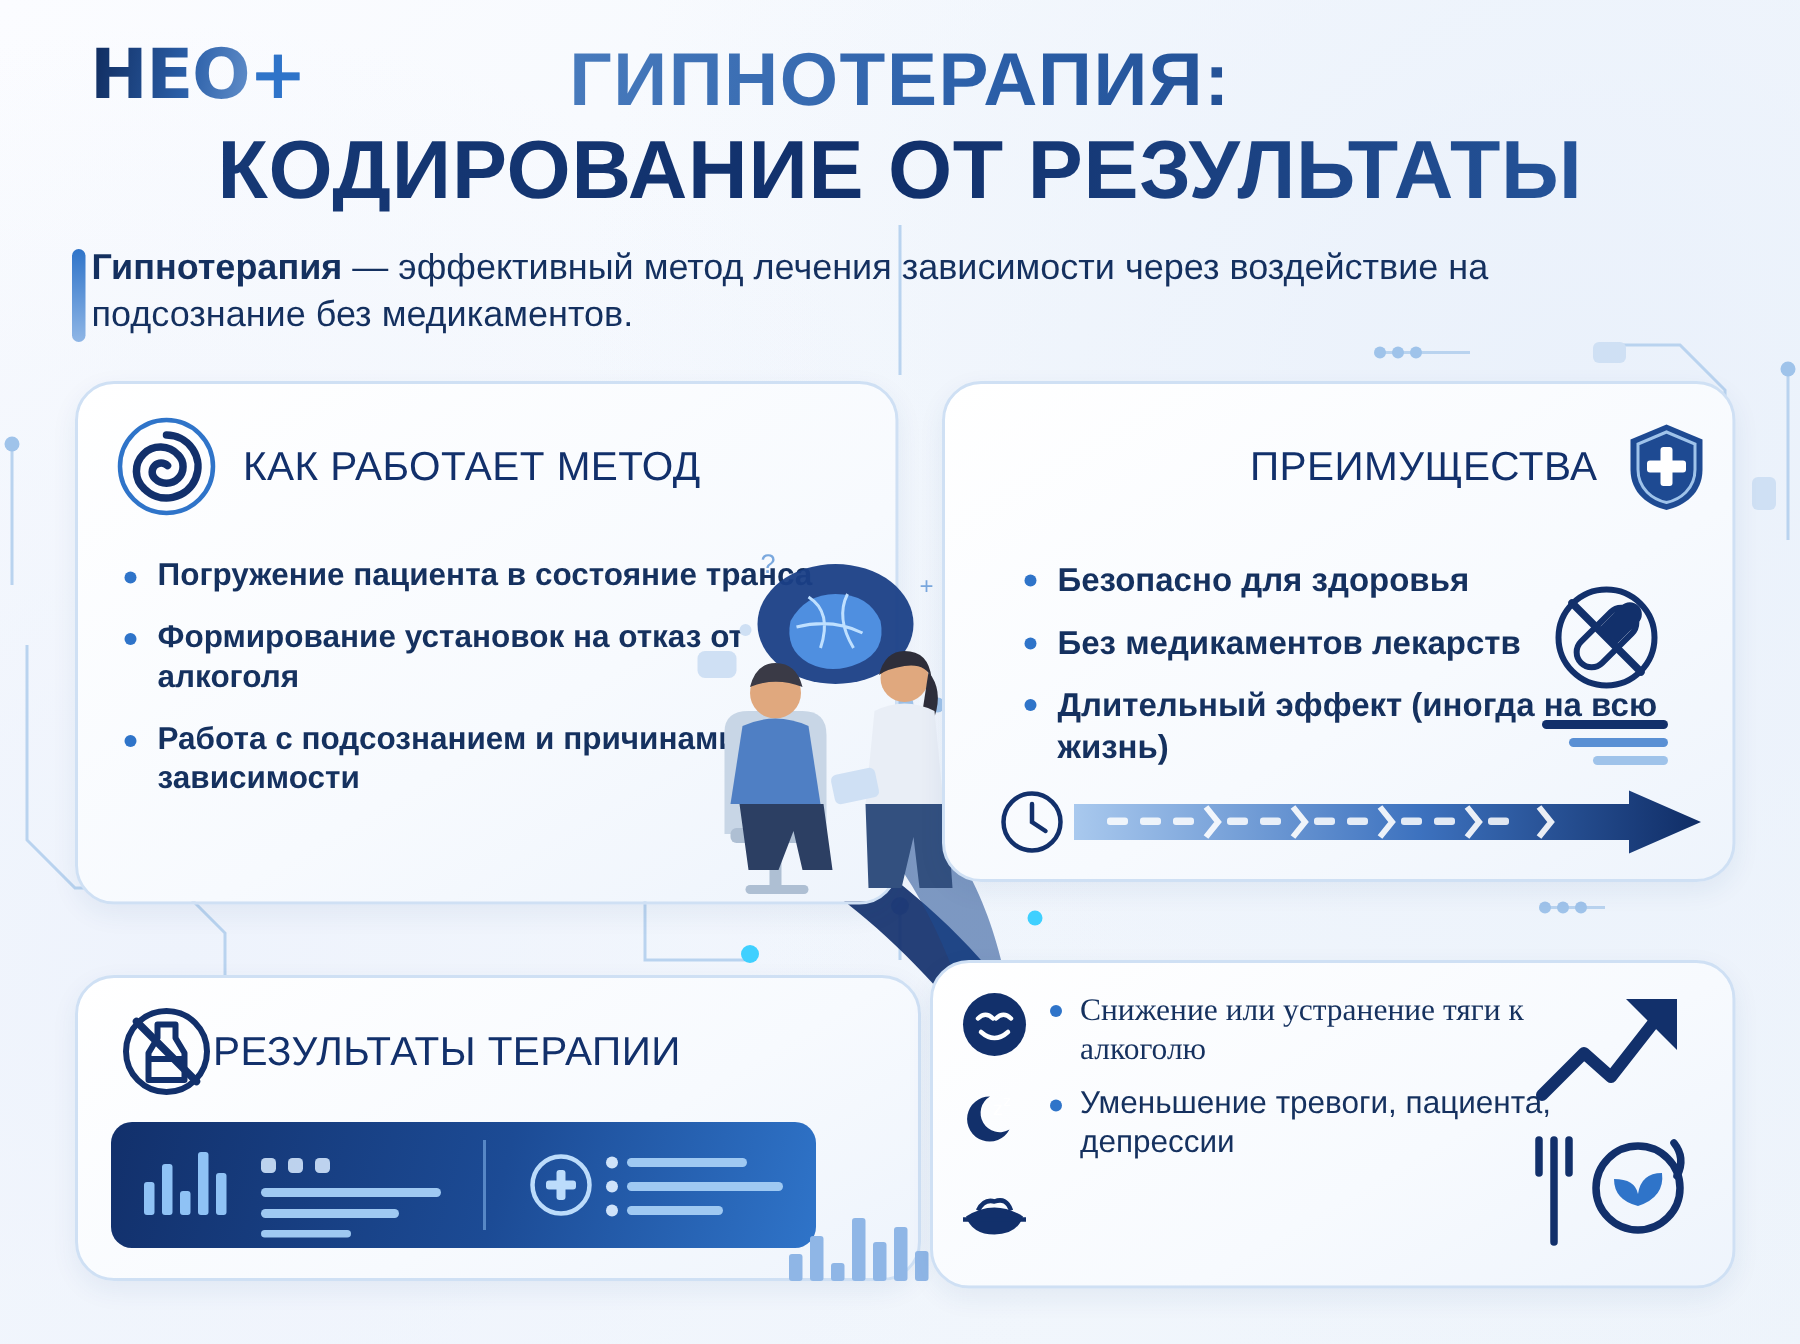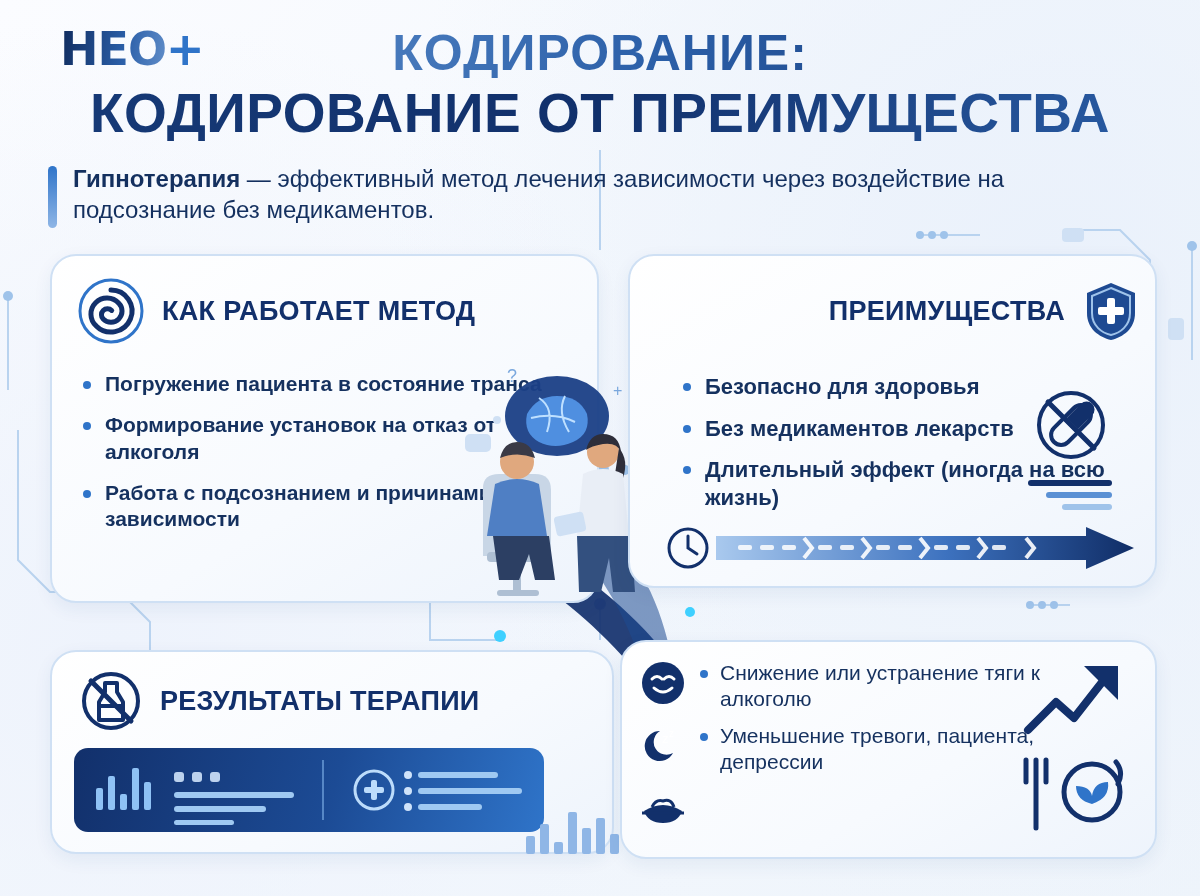--- a/index.html
+++ b/index.html
@@ -82,21 +82,21 @@
     color: transparent;
   }
 
   
   .intro {
     position: absolute;
     left: 48px;
     top: 164px;
     width: 1030px;
     display: flex;
-    gap: 16px;
+    gap: 4px;
   }
   .intro-bar {
     width: 9px;
     height: 62px;
     border-radius: 5px;
     background: linear-gradient(180deg, #2f74c9 0%, #8fb6e6 100%);
     flex: 0 0 auto;
     margin-top: 2px;
   }
   .intro-text {
@@ -115,21 +115,21 @@
     box-shadow: 0 6px 18px rgba(30,70,130,0.07);
   }
   #card-method  { left: 50px;  top: 254px; width: 545px; height: 345px; }
   #card-adv     { left: 628px; top: 254px; width: 525px; height: 330px; }
   #card-results { left: 50px;  top: 650px; width: 560px; height: 200px;
                   border-radius: 26px; }
   #card-effects { left: 620px; top: 640px; width: 533px; height: 215px; }
 
   .card-title {
     font-size: 27px;
-    font-weight: bold;
+    font-weight: normal;
     color: #12306b;
     line-height: 1.12;
     letter-spacing: 0.3px;
     text-align: right;
   }
 
   
   #card-method .head {
     display: flex;
     align-items: center;
@@ -169,21 +169,20 @@
     gap: 18px;
     padding: 24px 16px 0 0;
   }
   #card-adv .bullets { padding-left: 40px; padding-top: 18px; }
   #card-adv .bullets li { font-size: 22px; margin-bottom: 14px; }
 
   
   #card-results .head {
     display: flex;
     align-items: center;
-    gap: 18px;
     padding: 18px 0 0 28px;
   }
   .results-panel {
     position: absolute;
     left: 22px;
     top: 96px;
     width: 470px;
     height: 84px;
     border-radius: 14px;
     background: linear-gradient(105deg, #12306b 0%, #1c4b95 55%, #2f74c9 100%);
@@ -191,21 +190,21 @@
   }
 
   
   #card-effects .eff-row {
     display: flex;
     align-items: flex-start;
     gap: 14px;
     padding: 0 0 0 18px;
     margin-bottom: 10px;
   }
-  #card-effects .eff-row:first-child { padding-top: 18px; }
+  #card-effects .eff-row:first-child { padding-top: 18px; font-family: Liberation Serif, serif; }
   .eff-text {
     position: relative;
     padding-left: 20px;
     font-size: 21px;
     line-height: 1.25;
     color: #15315f;
     max-width: 330px;
   }
   .eff-text::before {
     content: "";
@@ -262,22 +261,22 @@
     </g>
     <path d="M560 560 C620 600 660 640 700 700 L660 700 C620 650 580 610 540 585 Z" fill="#14306c" opacity="0.92"></path>
     <path d="M585 500 C640 560 660 600 672 660 L640 660 C620 600 590 560 556 524 Z" fill="#1e4a92" opacity="0.55"></path>
   </svg>
 
   <div class="brand">
     <span>HEO</span><span class="plus">+</span>
   </div>
 
   <div class="headline">
-    <span class="l1">КОДИРОВАНИЕ:</span>
-    <span class="l2">КОДИРОВАНИЕ ОТ ПРЕИМУЩЕСТВА</span>
+    <span class="l1">ГИПНОТЕРАПИЯ:</span>
+    <span class="l2">КОДИРОВАНИЕ ОТ РЕЗУЛЬТАТЫ</span>
   </div>
 
   <div class="intro">
     <div class="intro-bar"></div>
     <div class="intro-text">
       <b>Гипнотерапия</b><span> — эффективный метод лечения зависимости через воздействие на подсознание без медикаментов.</span>
     </div>
   </div>
 
   <div class="card" id="card-method">

